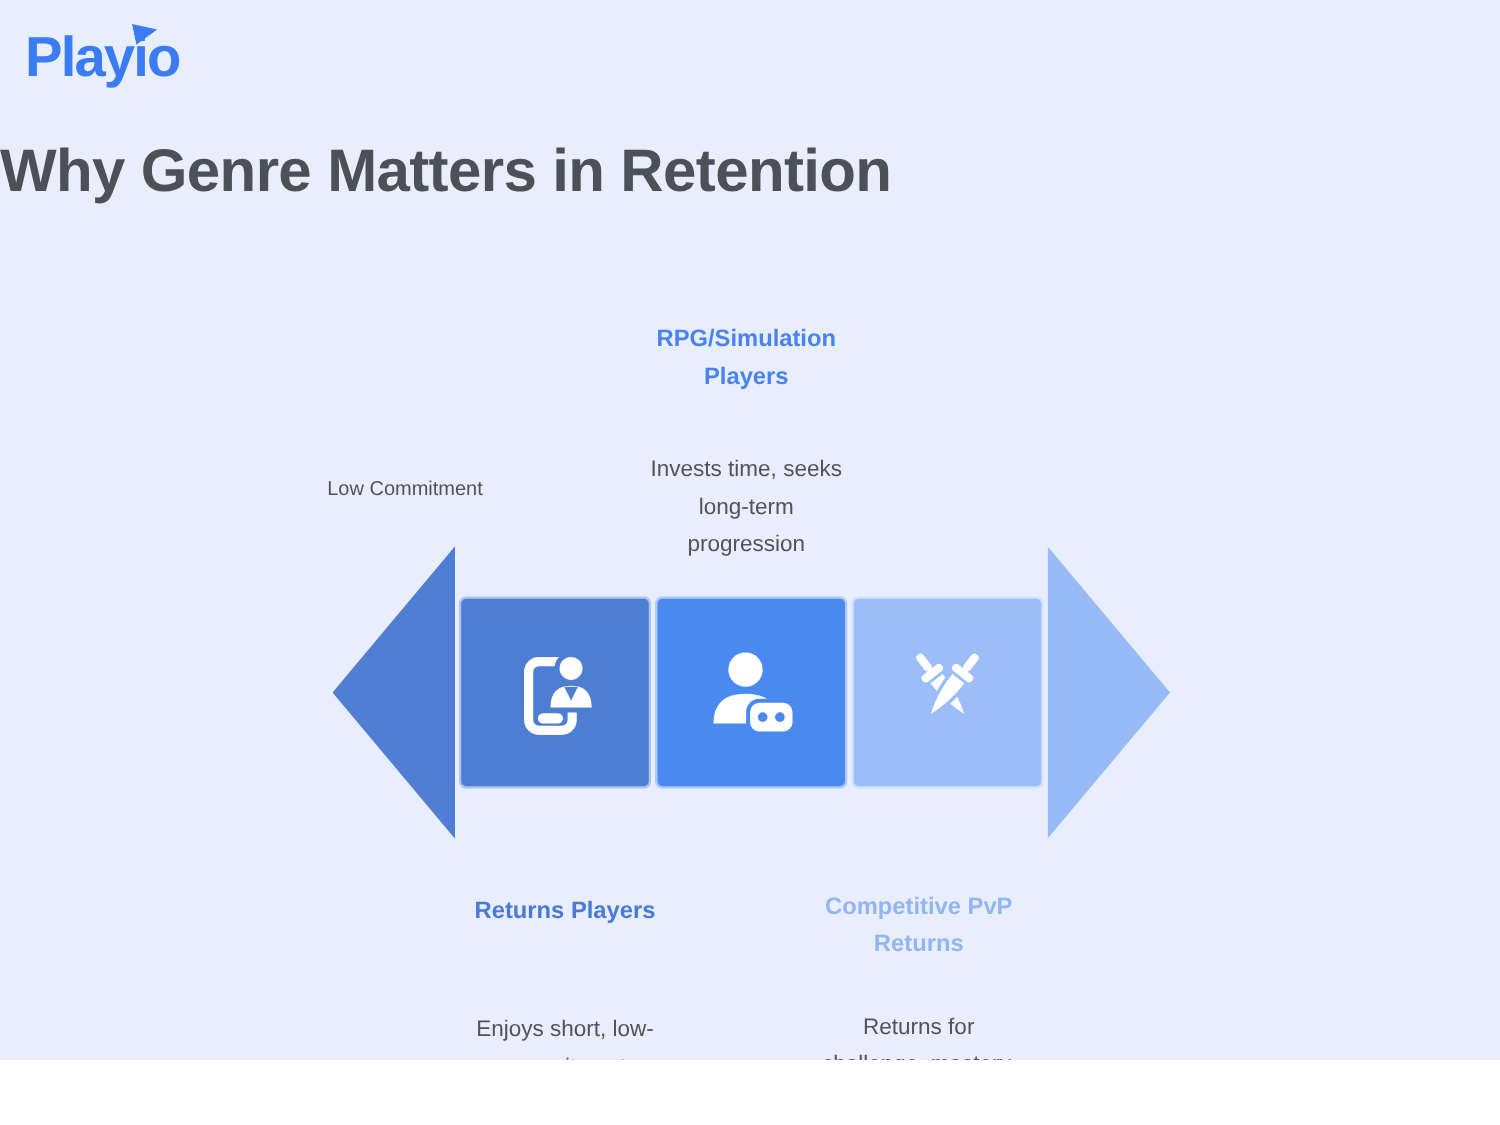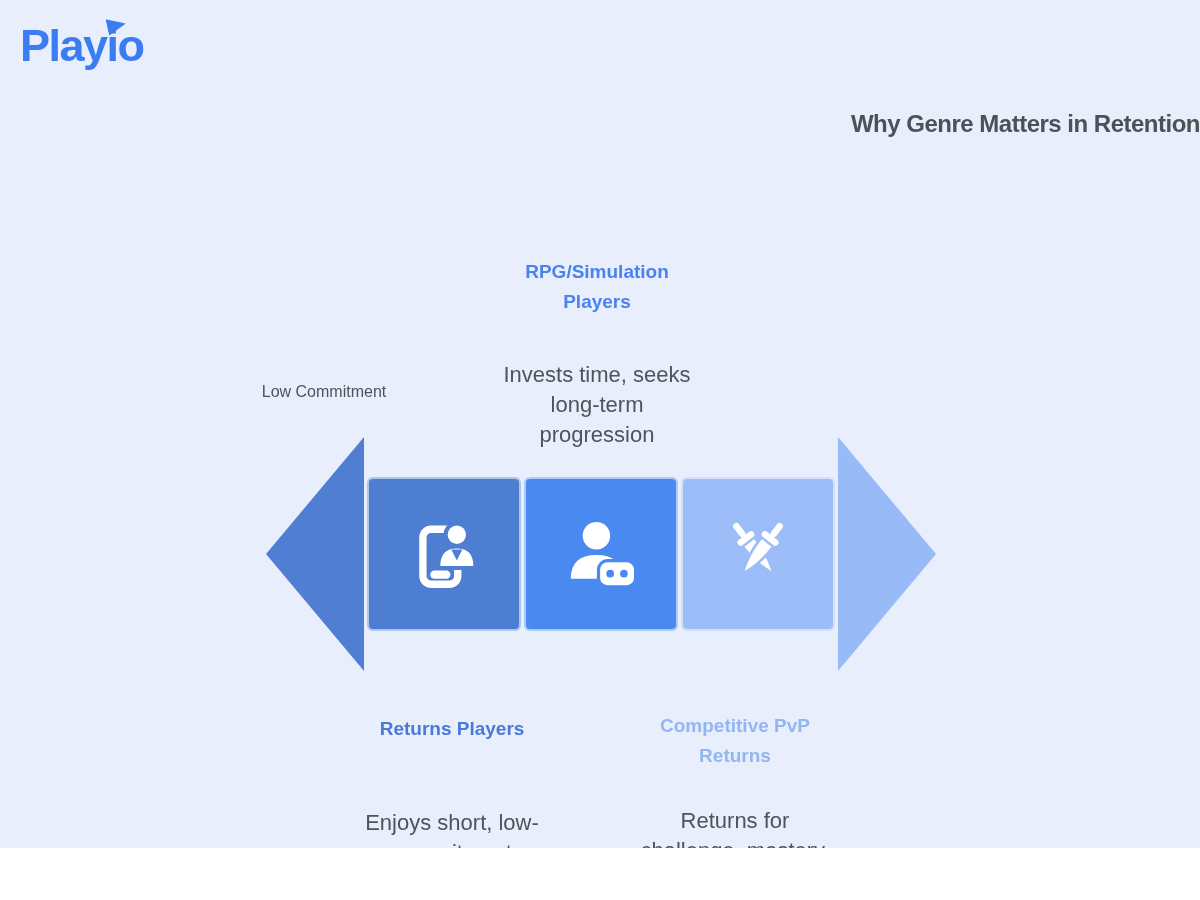--- a/index.html
+++ b/index.html
@@ -17,30 +17,30 @@
   }
   .logo-play-tri{
     position:absolute;left:87px;top:3px;width:19px;height:17px;
     clip-path:polygon(0 0,100% 50%,0 100%);
     transform:rotate(-12deg);
   }
 
   
   .title{
     position:absolute;left:0;right:0;top:110px;
-    text-align:right;font-size:24px;font-weight:bold;letter-spacing:-0.5px;
+    text-align:left;font-size:48px;font-weight:bold;letter-spacing:-0.5px;
   }
 
   
   .callout{
     position:absolute;transform:translateX(-50%);
     text-align:center;white-space:pre-line;
   }
   .callout-name{font-size:19px;font-weight:bold;line-height:30px;}
-  .callout-desc{font-size:22px;line-height:30px;}
+  .callout-desc{font-size:18px;line-height:30px;}
   .callout-top   {left:597px;top:239px;width:340px;}
   .callout-top .callout-desc{margin-top:25px;}
   .callout-casual{left:452px;top:696px;width:320px;}
   .callout-casual .callout-desc{margin-top:46px;}
   .callout-pvp   {left:735px;top:693px;width:320px;}
   .callout-pvp .callout-desc{margin-top:17px;}
 
   
   .axis-label{
     position:absolute;transform:translateX(-50%);

